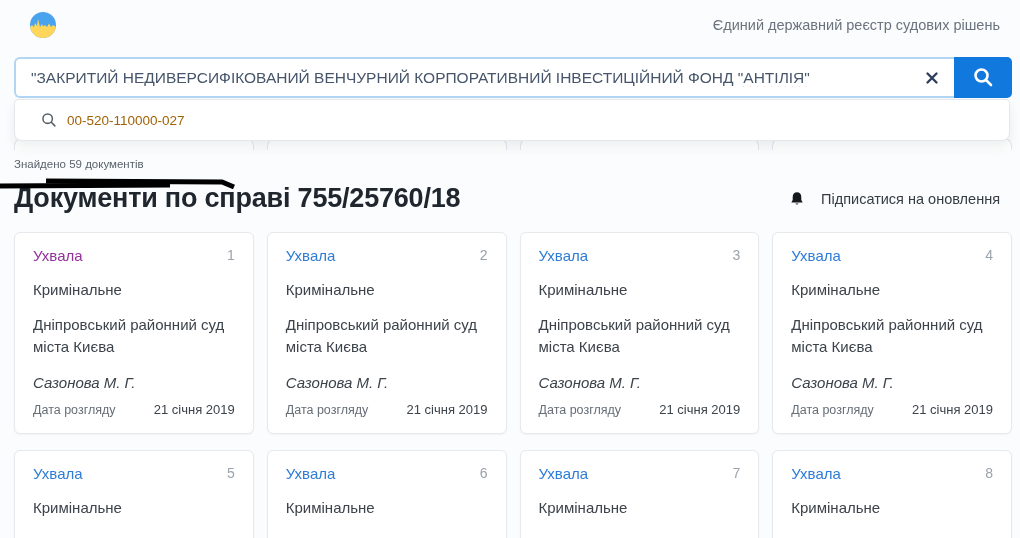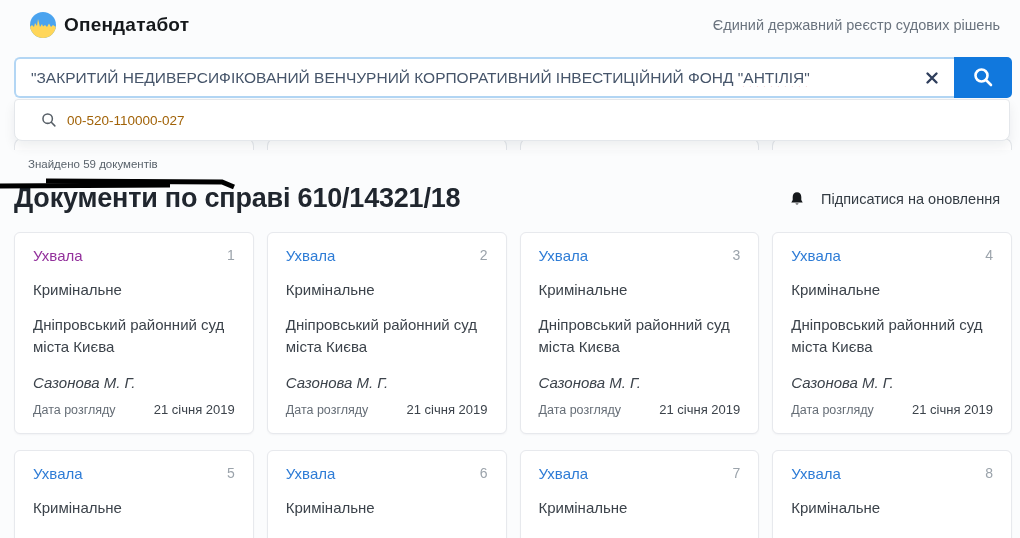--- a/index.html
+++ b/index.html
@@ -34,21 +34,21 @@
                 cursor:pointer; }
   .suggestion-text { font-size:13.5px; color:#a16207; }
 
   
   .peek-row { position:absolute; top:138px; left:14px; width:998px; z-index:1;
               display:grid; grid-template-columns:repeat(4,1fr); column-gap:13px; }
   .peek-box { height:12px; background:#fff; border:1px solid #e4e7eb; border-bottom:none;
               border-radius:8px 8px 0 0; }
 
   
-  .found { position:absolute; top:158px; left:14px; font-size:11.5px; color:#59626b; z-index:2;margin-left:14px; }
+  .found { position:absolute; top:158px; left:14px; font-size:11.5px; color:#59626b; z-index:2; }
   .annotation { position:absolute; top:177px; left:0; z-index:20; pointer-events:none; }
   .title-row { position:absolute; top:183px; left:14px; right:20px; display:flex;
                justify-content:space-between; align-items:center; z-index:2; }
   .page-title { font-size:27px; font-weight:700; color:#20262e; letter-spacing:-.2px; }
   .subscribe { display:flex; align-items:center; gap:16px; font-size:14.5px; color:#343c44;
                cursor:pointer; }
 
   
   .grid { position:absolute; top:232px; left:14px; width:998px; display:grid;
           grid-template-columns:repeat(4,1fr); column-gap:13px; row-gap:16px;
@@ -80,21 +80,20 @@
               <clipPath id="lc">
                 <circle cx="13" cy="13" r="13"></circle>
               </clipPath>
             </defs>
           <g clip-path="url(#lc)">
             <rect x="0" y="0" width="26" height="26" fill="#4aa3ef"></rect>
             <polygon fill="#ffd659" points="0,15 2,13 4,15 5,11 7,14 8,7 10,15 12,12 13,14.5 15,13 17,15 19,11.5 21,15 23,13 26,15 26,26 0,26"></polygon>
           </g>
         </svg>
       </span>
-      <span class="brand-name">Опендатабот</span>
     </a>
     <span class="registry">Єдиний державний реєстр судових рішень</span>
   </div>
 
   <div class="searchbar">
     <div class="search-field">
       <span class="search-text"><span>"ЗАКРИТИЙ НЕДИВЕРСИФІКОВАНИЙ ВЕНЧУРНИЙ КОРПОРАТИВНИЙ ІНВЕСТИЦІЙНИЙ ФОНД </span><span class="misspelled">"АНТІЛІЯ"</span></span>
       <button class="clear-btn">
         <svg width="16" height="16" viewBox="0 0 16 16">
           <path d="M3.5 3.5 L12.5 12.5 M12.5 3.5 L3.5 12.5" stroke="#2f3e5c" stroke-width="2.4" stroke-linecap="round"></path>
@@ -127,21 +126,21 @@
   </div>
 
   <div class="found">Знайдено 59 документів</div>
 
   <svg class="annotation" width="240" height="14" viewBox="0 0 240 14">
     <path d="M0 9 L170 8" stroke="#000" stroke-width="5" fill="none"></path>
     <path d="M46 4 L222 5 L234 10" stroke="#000" stroke-width="5" fill="none"></path>
   </svg>
 
   <div class="title-row">
-    <h1 class="page-title">Документи по справі 610/14321/18</h1>
+    <h1 class="page-title">Документи по справі 755/25760/18</h1>
     <a class="subscribe">
       <svg width="16" height="16" viewBox="0 0 16 16">
         <path d="M8 1.2 C5.4 1.2 3.7 3.2 3.7 5.9 L3.7 9.1 L2.3 11.6 L13.7 11.6 L12.3 9.1 L12.3 5.9 C12.3 3.2 10.6 1.2 8 1.2 Z" fill="#16191c"></path>
         <path d="M6.4 12.4 a1.7 1.7 0 0 0 3.2 0 Z" fill="#16191c"></path>
       </svg>
       <span>Підписатися на оновлення</span>
     </a>
   </div>
 
   <div class="grid">

